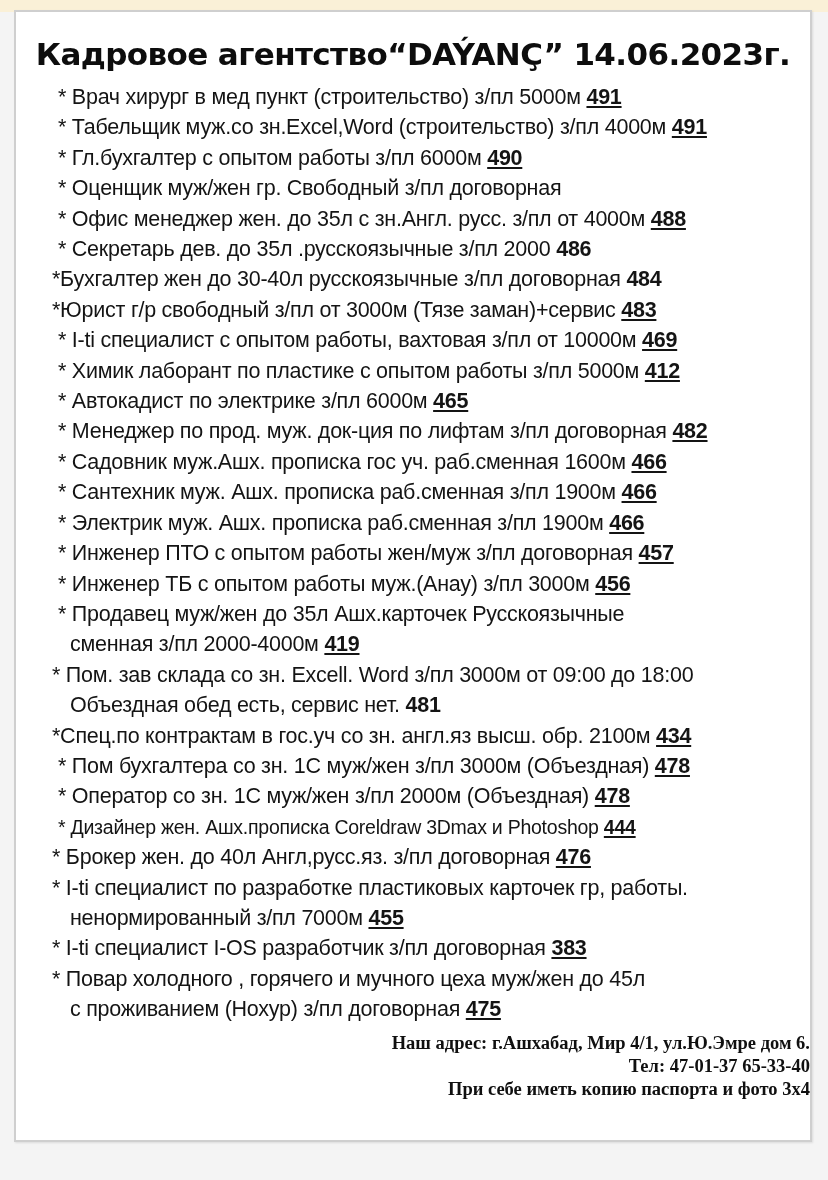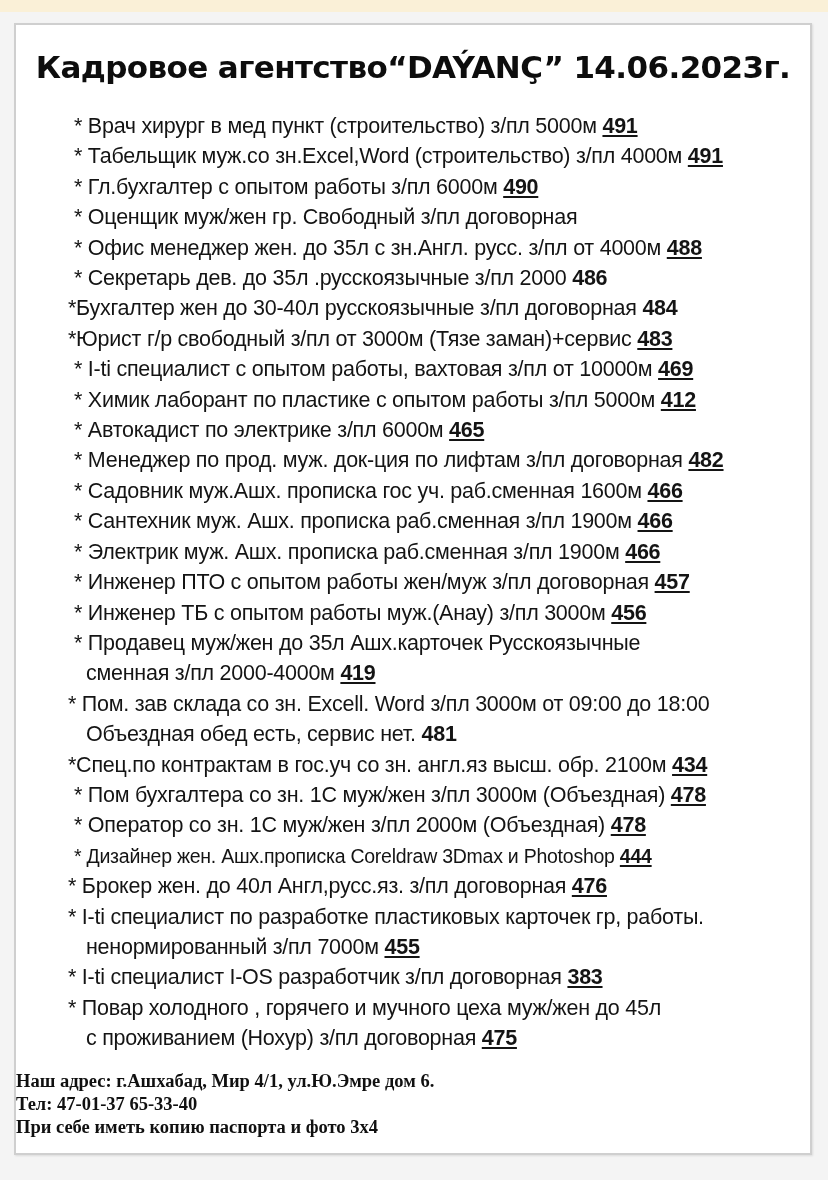--- a/index.html
+++ b/index.html
@@ -22,21 +22,21 @@
     top: 0;
     width: 828px;
     height: 12px;
     background: #faf0d7;
   }
 
   
   #page {
     position: absolute;
     left: 14px;
-    top: 23px;
+    top: 10px;
     width: 798px;
     height: 1132px;
     background: #ffffff;
     border: 2px solid #cfcfcf;
     box-sizing: border-box;
     box-shadow: 1px 1px 2px rgba(0,0,0,0.10);
     overflow: hidden;
   }
 
   #page-inner {
@@ -53,21 +53,21 @@
     font-family: "DejaVu Sans", sans-serif;
     font-weight: bold;
     font-size: 31px;
     letter-spacing: -0.6px;
     color: #0d0d0d;
     white-space: nowrap;
   }
 
   
   .listing {
-    margin: 16px;
+    margin: 0;
     padding: 6px 14px 0 0;
     list-style: none;
   }
   .vac-line {
     font-family: "Liberation Sans", sans-serif;
     font-size: 21.5px;
     line-height: 30.4px;
     color: #141414;
     white-space: nowrap;
     padding-left: 42px;
@@ -82,21 +82,21 @@
   }
   .ref.underline {
     text-decoration: underline;
     text-underline-offset: 2px;
     text-decoration-thickness: 2px;
   }
 
   
   .footer {
     margin-top: 7px;
-    text-align: left;
+    text-align: right;
     font-family: "Liberation Serif", serif;
     font-weight: bold;
     color: #101010;
   }
   .footer-line {
     font-size: 18.5px;
     line-height: 23px;
     white-space: nowrap;
   }
 </style>

